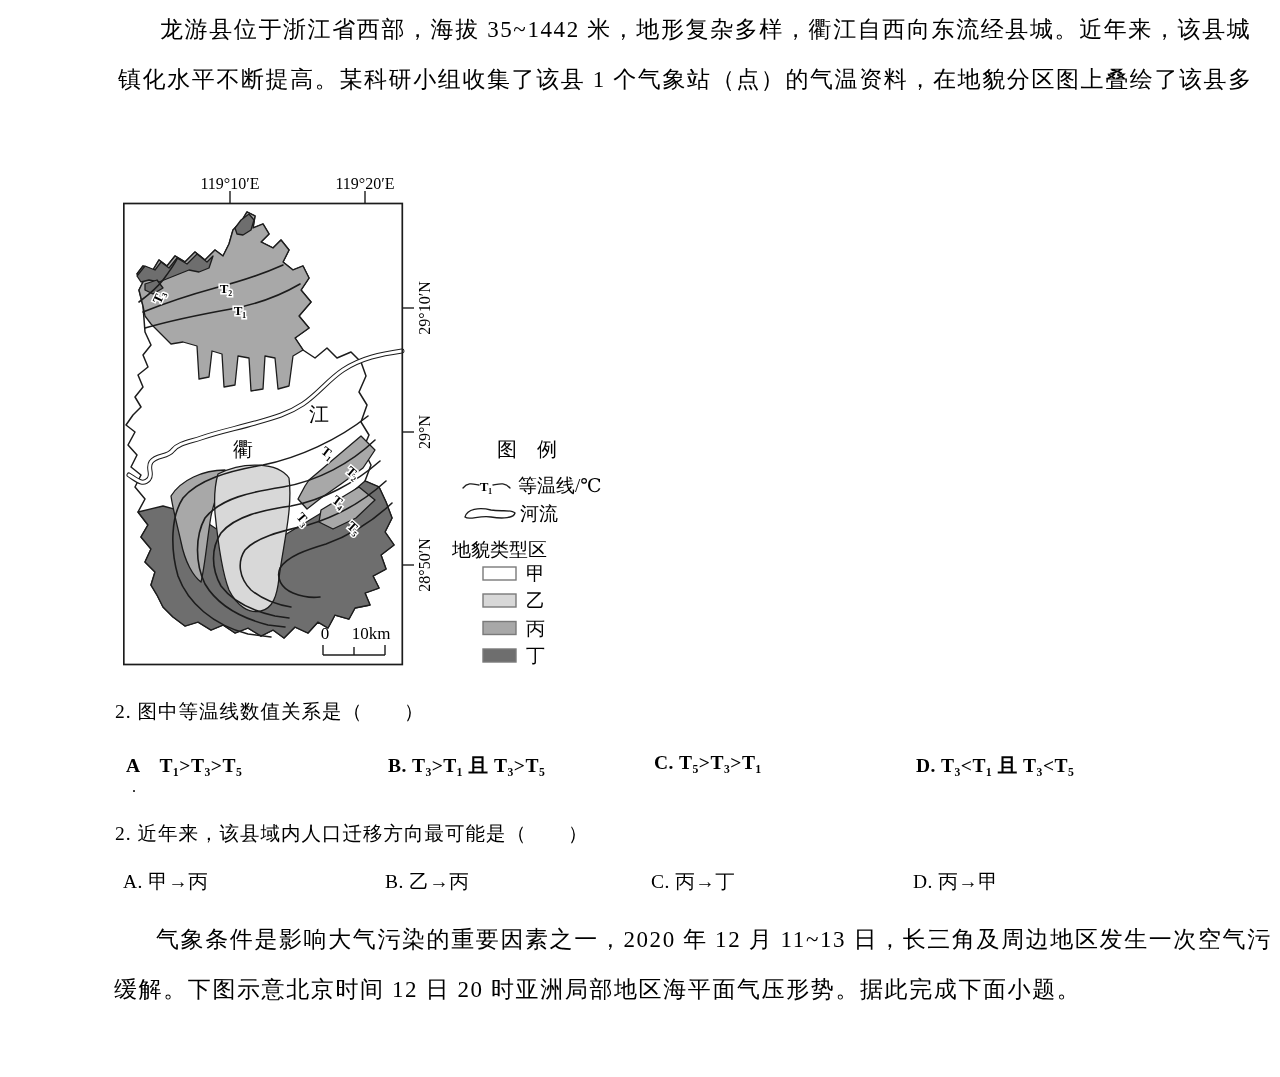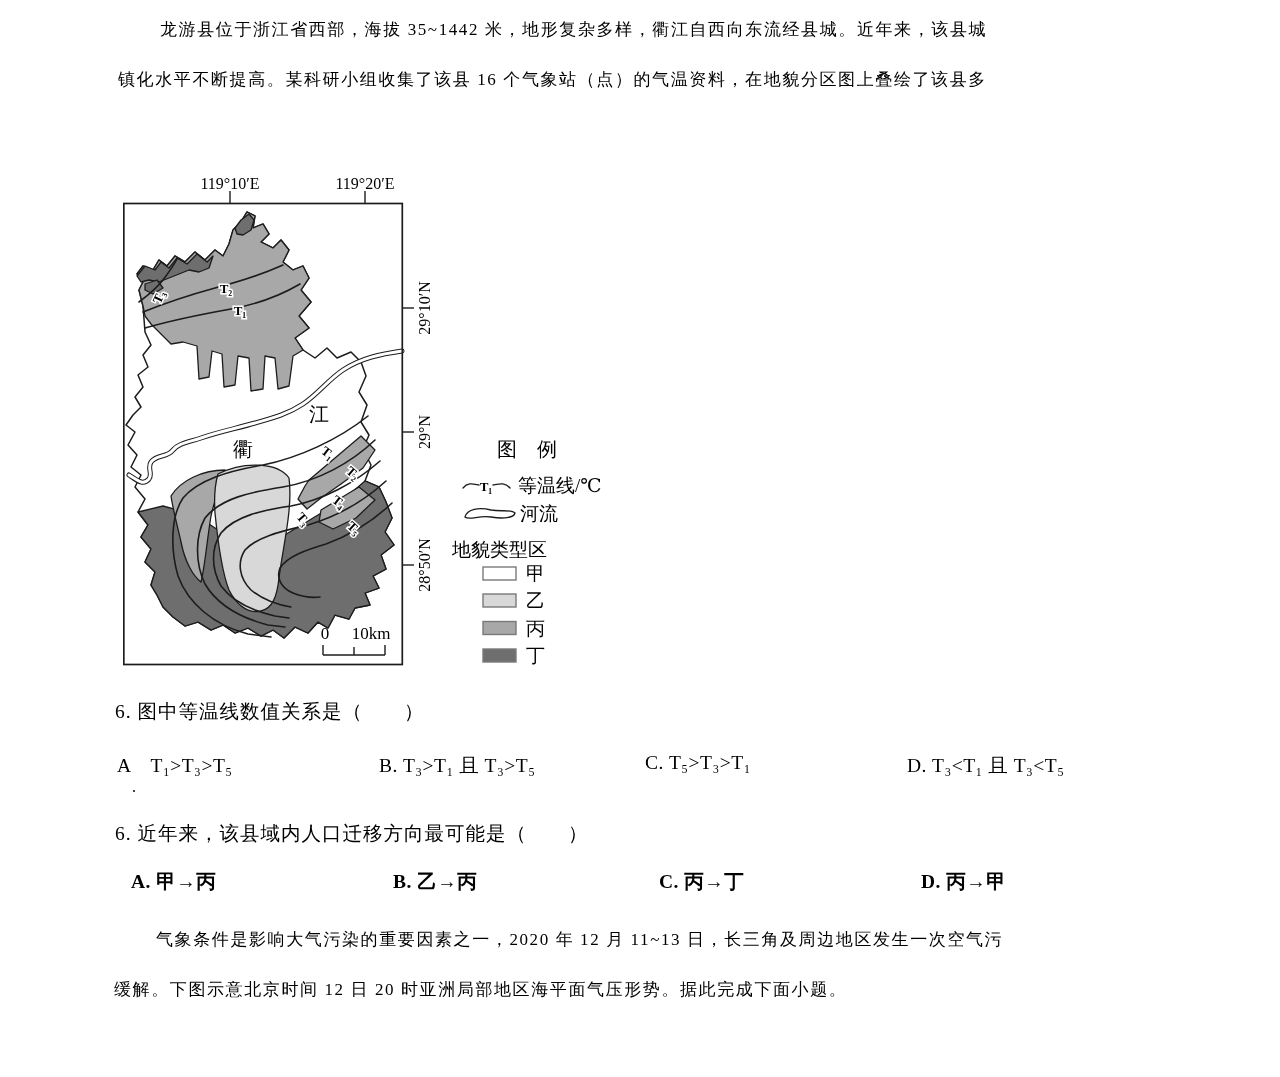--- a/index.html
+++ b/index.html
@@ -2,21 +2,21 @@
 <html><head>
 <meta charset="utf-8">
 <style>
   html,body{margin:0;padding:0;}
   body{
     width:1280px;height:1077px;background:#ffffff;position:relative;
     font-family:"Liberation Serif","DejaVu Serif",serif;color:#000;
     overflow:hidden;
   }
   .abs{position:absolute;}
-  .para{width:1046px;font-size:17px;line-height:50px;letter-spacing:1.6px;}
+  .para{width:1046px;font-size:23px;line-height:50px;letter-spacing:1.6px;}
   .pline{height:50px;white-space:nowrap;overflow:visible;}
   .indent{padding-left:42px;}
   .stem{font-size:19.5px;white-space:nowrap;letter-spacing:1px;}
   .optrow{height:34px;font-size:19.5px;}
   .opt{position:absolute;white-space:nowrap;letter-spacing:0.5px;}
   .stray{font-size:16px;}
   svg{font-family:"Liberation Serif","DejaVu Serif",serif;}
   .mapline{fill:none;stroke:#1c1c1c;stroke-width:1.6;stroke-linejoin:round;stroke-linecap:round;}
   .thin{stroke-width:1.3;}
   .f-jia{fill:#ffffff;}
@@ -28,21 +28,21 @@
   .ticklabel{font-size:16px;fill:#000;}
   .cjk-map{font-size:20px;fill:#000;}
   .legend-text{font-size:19px;fill:#000;}
   .scale-text{font-size:17px;fill:#000;}
 </style>
 </head>
 <body>
 
 <div class="abs para" style="left:118px;top:5px;">
   <div class="pline indent">龙游县位于浙江省西部，海拔 35~1442 米，地形复杂多样，衢江自西向东流经县城。近年来，该县城</div>
-  <div class="pline">镇化水平不断提高。某科研小组收集了该县 16 个气象站（点）的气温资料，在地貌分区图上叠绘了该县多</div>
+  <div class="pline">镇化水平不断提高。某科研小组收集了该县 1 个气象站（点）的气温资料，在地貌分区图上叠绘了该县多</div>
 </div>
 
 <svg class="abs" style="left:123px;top:178px;" width="557" height="492" viewBox="0 0 557 492">
 
   <path class="f-jia rgn" style="stroke-width:1.5" d="M 20,128 L 16,112 22,100 14,96 20,88 30,92 36,82 44,88 52,78 62,84 72,74 82,82 92,72 100,78 106,66 110,52 118,44 124,34 132,38 130,50 140,46 146,56 138,64 150,70 158,62 166,72 160,84 170,92 180,88 186,100 178,112 188,124 176,138 186,150 172,160 180,172
        L 192,180 204,170 214,180 228,174 238,184 243,198 236,214 244,227 238,244 246,257 240,271 248,287 242,303
        L 256,309 263,324 269,340 262,354 271,367 258,377 263,391 250,398 256,410 242,415 247,427 232,430 226,441 212,437 205,450 195,444 185,455 172,449 161,460 150,452 138,458 125,450 112,455 100,447 88,452 75,444 62,448 50,439 40,429 34,417 28,407 32,394 22,384 28,371 18,359 25,347 15,334 22,321 12,309
        L 18,297 8,289 14,277 5,267 12,254 3,247 10,237 18,229 12,219 20,209 15,197 25,189 20,177 28,167 22,154 Z"></path>
 
   <path class="f-bing rgn" d="M 20,128 L 16,112 22,100 14,96 20,88 30,92 36,82 44,88 52,78 62,84 72,74 82,82 92,72 100,78 106,66 110,52 118,44 124,34 132,38 130,50 140,46 146,56 138,64 150,70 158,62 166,72 160,84 170,92 180,88 186,100 178,112 188,124 176,138 186,150 172,160 180,172
@@ -128,31 +128,31 @@
     <text class="legend-text" x="403" y="402">甲</text>
     <rect x="360" y="416" width="33" height="13" style="stroke:#7a7a7a;stroke-width:1.4" fill="#d8d8d8"></rect>
     <text class="legend-text" x="403" y="429">乙</text>
     <rect x="360" y="443.5" width="33" height="13" style="stroke:#7a7a7a;stroke-width:1.4" fill="#a8a8a8"></rect>
     <text class="legend-text" x="403" y="456.5">丙</text>
     <rect x="360" y="471" width="33" height="13" style="stroke:#7a7a7a;stroke-width:1.4" fill="#6e6e6e"></rect>
     <text class="legend-text" x="403" y="484">丁</text>
   </g>
 </svg>
 
-<div class="abs stem" style="left:115px;top:698px;">6. 图中等温线数值关系是（　　）</div>
-<div class="abs optrow" style="left:2px;top:752px;width:1248px;">
+<div class="abs stem" style="left:115px;top:698px;">2. 图中等温线数值关系是（　　）</div>
+<div class="abs optrow" style="left:11px;top:752px;width:1248px;font-weight:bold;">
   <span class="opt" style="left:115px;">A　T₁&gt;T₃&gt;T₅</span>
   <span class="opt" style="left:377px;">B. T₃&gt;T₁ 且 T₃&gt;T₅</span>
   <span class="opt" style="left:643px;">C. T₅&gt;T₃&gt;T₁</span>
   <span class="opt" style="left:905px;">D. T₃&lt;T₁ 且 T₃&lt;T₅</span>
 </div>
 <div class="abs stray" style="left:132px;top:778px;">.</div>
 
-<div class="abs stem" style="left:115px;top:820px;">6. 近年来，该县域内人口迁移方向最可能是（　　）</div>
-<div class="abs optrow" style="left:16px;top:868px;width:1128px;font-weight:bold;">
+<div class="abs stem" style="left:115px;top:820px;">2. 近年来，该县域内人口迁移方向最可能是（　　）</div>
+<div class="abs optrow" style="left:8px;top:868px;width:1128px;">
   <span class="opt" style="left:115px;">A. 甲→丙</span>
   <span class="opt" style="left:377px;">B. 乙→丙</span>
   <span class="opt" style="left:643px;">C. 丙→丁</span>
   <span class="opt" style="left:905px;">D. 丙→甲</span>
 </div>
 
 <div class="abs para" style="left:114px;top:915px;">
   <div class="pline indent">气象条件是影响大气污染的重要因素之一，2020 年 12 月 11~13 日，长三角及周边地区发生一次空气污</div>
   <div class="pline">缓解。下图示意北京时间 12 日 20 时亚洲局部地区海平面气压形势。据此完成下面小题。</div>
 </div>

